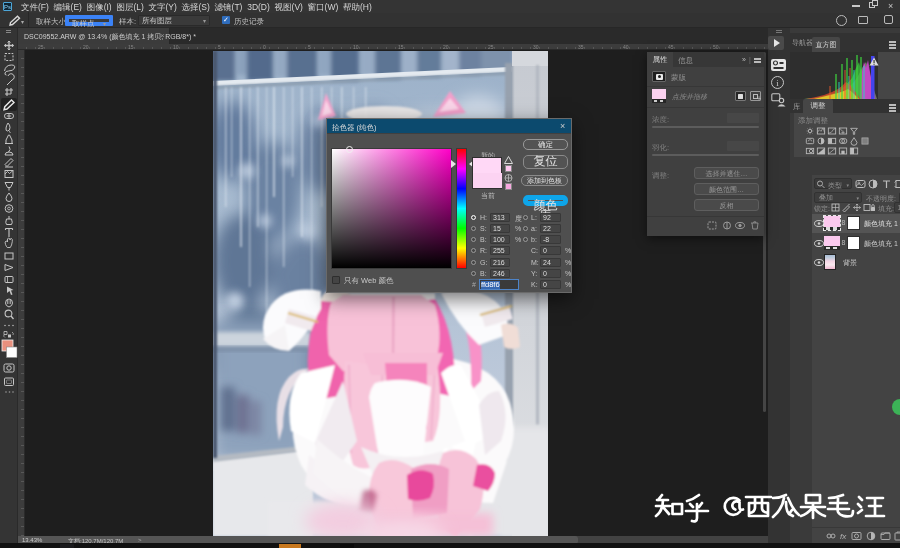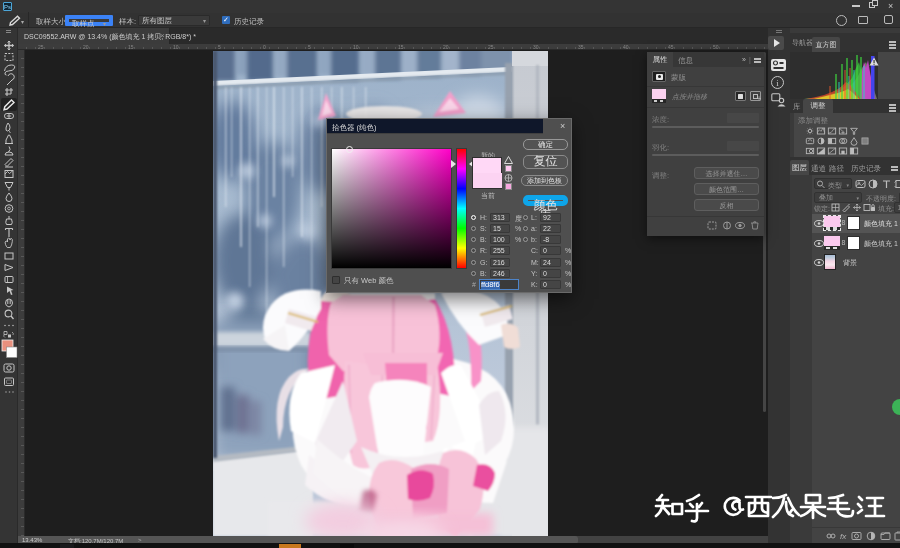--- a/index.html
+++ b/index.html
@@ -4,20 +4,21 @@
 *{margin:0;padding:0;box-sizing:border-box;font-family:"Liberation Sans",sans-serif;}
 html,body{width:900px;height:548px;overflow:hidden;background:#1e1e1e;}
 #app{position:absolute;inset:0;width:900px;height:548px;}
 .abs{position:absolute;}
 </style></head>
 <body>
 <div id="app">
 
 <div class="abs" id="menubar" style="left:0;top:0;width:900px;height:13px;background:#343434;">
  <div class="abs" style="left:3px;top:2px;width:9px;height:9px;background:#0d2636;border:1px solid #4ca6d8;border-radius:1px;color:#8fd0f2;font-size:6px;line-height:8px;text-align:center;">Ps</div>
+ <div class="abs" style="left:21px;top:2px;font-size:8.5px;color:#d6d6d6;letter-spacing:0;white-space:nowrap;">文件(F)&nbsp;&nbsp;编辑(E)&nbsp;&nbsp;图像(I)&nbsp;&nbsp;图层(L)&nbsp;&nbsp;文字(Y)&nbsp;&nbsp;选择(S)&nbsp;&nbsp;滤镜(T)&nbsp;&nbsp;3D(D)&nbsp;&nbsp;视图(V)&nbsp;&nbsp;窗口(W)&nbsp;&nbsp;帮助(H)</div>
  <div class="abs" style="left:852px;top:5px;width:8px;height:2px;background:#c8c8c8;"></div>
  <div class="abs" style="left:869px;top:2px;width:6px;height:6px;border:1px solid #c8c8c8;"></div>
  <div class="abs" style="left:872px;top:0px;width:6px;height:6px;border:1px solid #c8c8c8;background:#343434;"></div>
  <div class="abs" style="left:888px;top:1px;font-size:9px;color:#c8c8c8;">×</div>
 </div>
 
 <div class="abs" id="optbar" style="left:0;top:13px;width:900px;height:15px;background:#323232;border-bottom:1px solid #272727;">
  <svg class="abs" style="left:7px;top:2px;" width="14" height="11" viewBox="0 0 14 11">
         <path d="M10.5 1.2 L12.5 3.2 L5.5 9.5 L3 10 L3.5 7.5 Z" fill="none" stroke="#d8d8d8" stroke-width="1.4"></path>
       </svg>
@@ -488,27 +489,20 @@
               <path d="M-2.5 4.5 v-5 h5 v5" fill="#bbbbbb" stroke="none"></path>
             </g>
     <g transform="translate(81,36)">
               <rect x="-5.5" y="-4.5" width="5.5" height="9" fill="#bbbbbb" stroke="none"></rect>
               <rect x="-5.5" y="-4.5" width="11" height="9"></rect>
             </g>
    </g>
   </svg>
  </div>
 
- <div class="abs" style="left:0;top:129px;width:110px;height:18px;background:#323232;">
-  <div class="abs" style="left:0px;top:3px;width:19px;height:15px;background:#464646;border-radius:2px 2px 0 0;font-size:7.5px;color:#e0e0e0;text-align:center;line-height:15px;">图层</div>
-  <div class="abs" style="left:21px;top:7px;font-size:7.5px;color:#9f9f9f;">通道</div>
-  <div class="abs" style="left:39px;top:7px;font-size:7.5px;color:#9f9f9f;">路径</div>
-  <div class="abs" style="left:61px;top:7px;font-size:7.5px;color:#9f9f9f;white-space:nowrap;">历史记录</div>
-  <div class="abs" style="left:101px;top:9px;width:7px;height:1.5px;background:#bbb;box-shadow:0 3px #bbb;"></div>
- </div>
 
  <div class="abs" style="left:0;top:147px;width:110px;height:368px;background:#434343;margin-left:22px;">
 
   <div class="abs" style="left:2px;top:3px;width:38px;height:11px;background:#3a3a3a;border:1px solid #303030;border-radius:2px;">
    <svg width="10" height="9" style="position:absolute;left:1px;top:1px;">
             <circle cx="4" cy="3.5" r="2.5" fill="none" stroke="#aaa" stroke-width="1"></circle>
             <line x1="6" y1="5.5" x2="8.5" y2="8" stroke="#aaa" stroke-width="1"></line>
           </svg>
    <span style="position:absolute;left:13px;top:1.5px;font-size:7px;color:#8f8f8f;">类型</span>
    <span style="position:absolute;right:2px;top:2.5px;font-size:5px;color:#878787;">▾</span>
@@ -657,21 +651,21 @@
    <circle cx="20" cy="5.5" r="3.5"></circle>
           <line x1="20" y1="2" x2="20" y2="9"></line>
    <ellipse cx="33" cy="5.5" rx="4.5" ry="3"></ellipse>
           <circle cx="33" cy="5.5" r="1.2" fill="#9a9a9a"></circle>
    <path d="M44 3 h7 M45 3 l0.8 6 h4.4 l0.8 -6 M46.8 3 v-1.2 h2 v1.2" stroke-width="0.8"></path>
   </g>
  </svg>
 </div>
 
 <div class="abs" id="dialog" style="left:326px;top:118px;width:246px;height:175px;background:#4f4f4f;border:1px solid #6a6a6a;box-shadow:0 6px 18px rgba(0,0,0,.55);">
- <div class="abs" style="left:0;top:0;width:216px;height:15px;background:#0f172a;border-bottom:1px solid #404040;">
+ <div class="abs" style="left:0;top:0;width:244px;height:15px;background:#0c4a6e;border-bottom:1px solid #404040;">
   <div class="abs" style="left:5px;top:4px;font-size:7.5px;color:#dcdcdc;white-space:nowrap;">拾色器 (纯色)</div>
   <div class="abs" style="left:233px;top:2px;font-size:9px;color:#cccccc;">×</div>
  </div>
 
  <div class="abs" style="left:4px;top:29px;width:121px;height:121px;background:linear-gradient(to top,#000,rgba(0,0,0,0)),linear-gradient(to right,#fff,hsl(313,100%,50%));border:1px solid #3a3a3a;">
   <div class="abs" style="left:14px;top:-3px;width:7px;height:7px;border:1.2px solid #f0f0f0;border-radius:50%;"></div>
  </div>
 
  <div class="abs" style="left:129px;top:29px;width:11px;height:121px;background:linear-gradient(to bottom,#f00 0%,#f0f 16.6%,#00f 33.3%,#0ff 50%,#0f0 66.6%,#ff0 83.3%,#f00 100%);border:1px solid #3a3a3a;"></div>
  <svg class="abs" style="left:124px;top:41px;" width="5" height="8">

